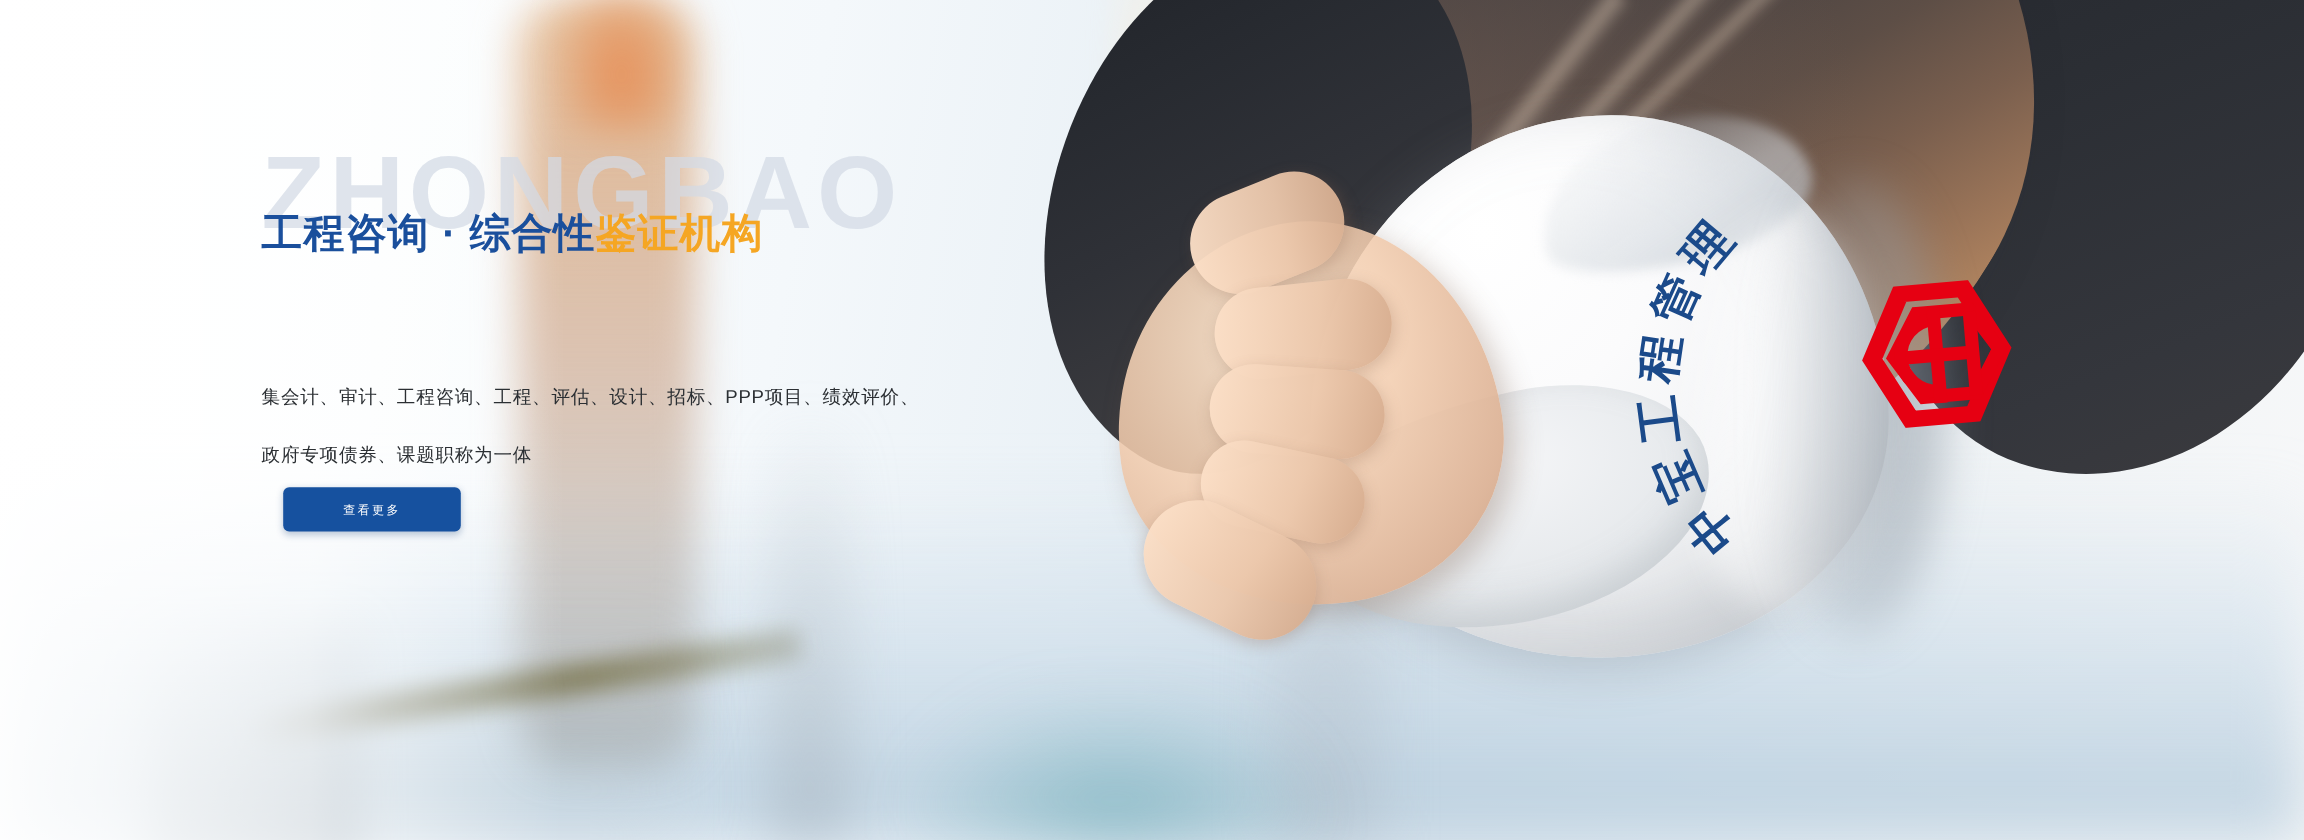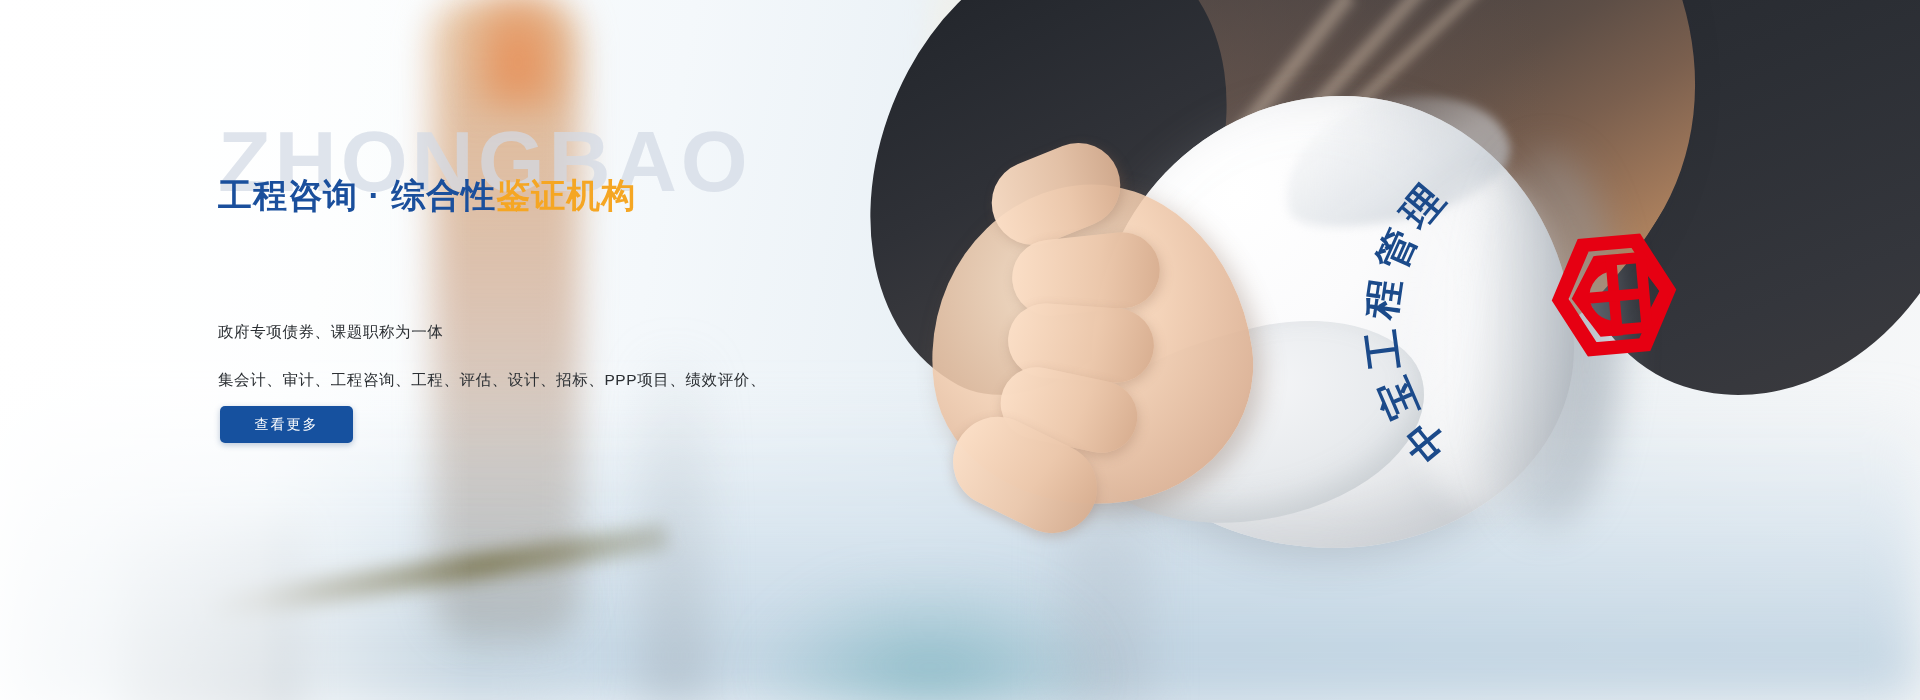--- a/index.html
+++ b/index.html
@@ -262,27 +262,27 @@
     width:600px;
     font-size:15.5px;
     line-height:48px;
     color:#2b2f33;
     letter-spacing:.6px;
   }
   .subcopy div { white-space:nowrap; }
 
   .cta {
     position:absolute;
-    left:220px; top:406px;
-    width:133px; height:37px;
+    left:236px; top:406px;
+    width:148px; height:37px;
     background:#16519f;
     border:none;
     border-radius:5px;
     color:#ffffff;
-    font-size:14px;
+    font-size:10px;
     letter-spacing:2px;
     cursor:pointer;
     font-family:"Liberation Sans", "DejaVu Sans", sans-serif;
     box-shadow:0 2px 6px rgba(18,62,120,.28);
   }
 
   
   .left-veil {
     position:absolute; left:0; top:0; width:470px; height:700px;
     background:linear-gradient(90deg, rgba(255,255,255,.92) 0%, rgba(255,255,255,.66) 55%, rgba(255,255,255,0) 100%);
@@ -356,18 +356,18 @@
 
   <div class="watermark">ZHONGBAO</div>
 
   <div class="headline">
     <div class="hl-line">
       <span class="hl-blue">工程咨询 · 综合性</span><span class="hl-orange">鉴证机构</span>
     </div>
   </div>
 
   <div class="subcopy">
+    <div>集会计、审计、工程咨询、工程、评估、设计、招标、PPP项目、绩效评价、</div>
     <div>政府专项债券、课题职称为一体</div>
-    <div>集会计、审计、工程咨询、工程、评估、设计、招标、PPP项目、绩效评价、</div>
   </div>
 
   <button class="cta">查看更多</button>
 </div>
 
 </body></html>

